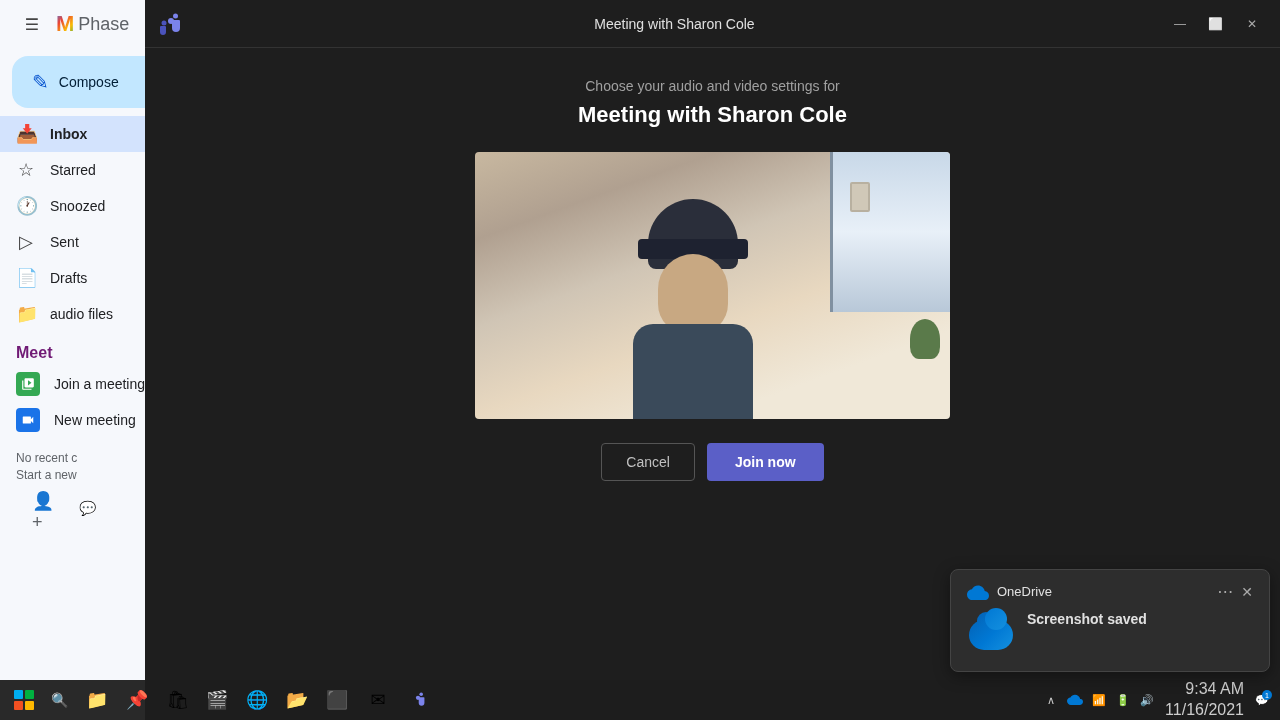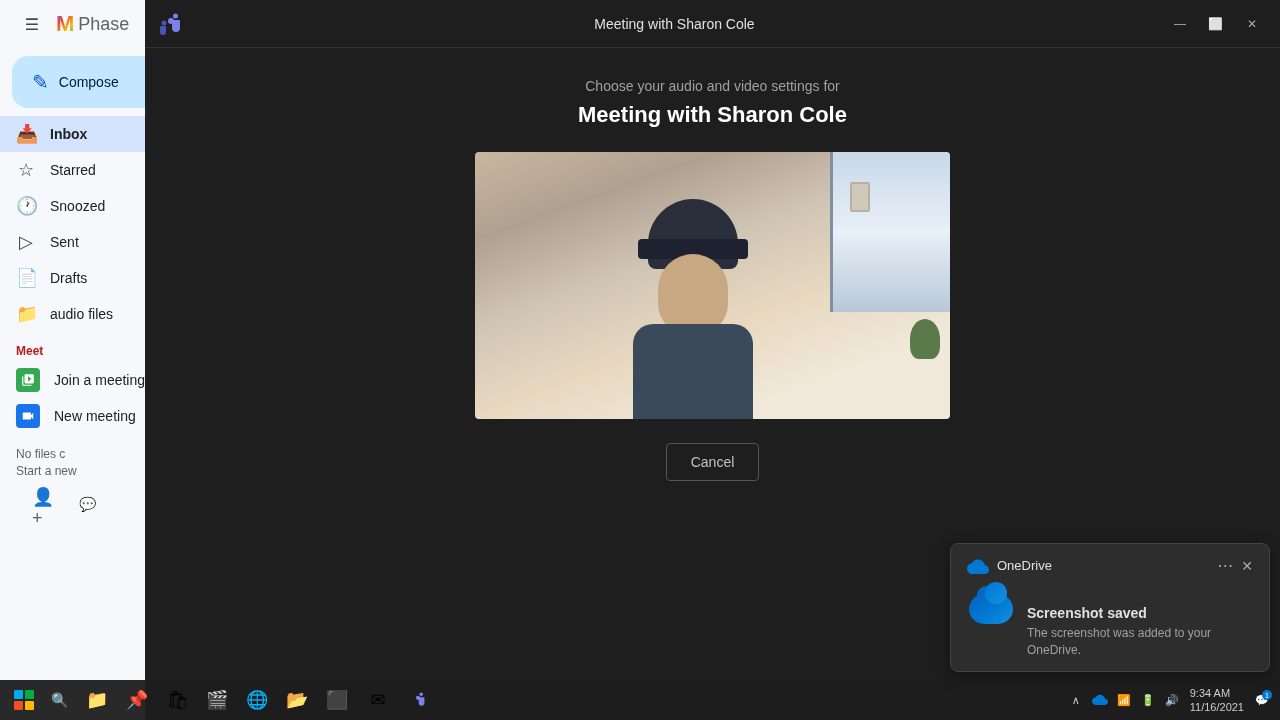--- a/index.html
+++ b/index.html
@@ -189,23 +189,23 @@
     }
     .nav-item.active { background: #d3e3fd; font-weight: 600; }
     .nav-icon {
       font-size: 18px;
       color: #444;
       width: 20px;
       text-align: center;
     }
     .section-label {
       padding: 12px 16px 4px;
-      font-size: 12px;
+      font-size: 16px;
       font-weight: 600;
-      color: #b91c1c;
+      color: #701a75;
     }
     .meet-item {
       display: flex;
       align-items: center;
       gap: 14px;
       padding: 6px 16px;
       font-size: 14px;
       color: #202124;
       cursor: pointer;
     }
@@ -521,21 +521,22 @@
       display: flex; align-items: center; gap: 4px;
     }
     .tray-icon {
       width: 20px; height: 20px;
       display: flex; align-items: center; justify-content: center;
       color: #ccc;
       font-size: 11px;
       cursor: pointer;
     }
     .taskbar-time {
-      font-size: 11px;
+      text-align: right;
+      font-size: 16px;
       color: #ccc;
       line-height: 1.3;
       padding: 0 8px;
       cursor: pointer;
     }
     .taskbar-notification {
       width: 20px; height: 20px;
       display: flex; align-items: center; justify-content: center;
       color: #ccc;
       font-size: 11px;
@@ -616,21 +617,20 @@
       content: '';
       position: absolute;
       top: -12px;
       right: 6px;
       width: 22px; height: 22px;
       background: linear-gradient(135deg, #0078d4, #1490df);
       border-radius: 50%;
     }
     .toast-text-content {
       flex: 1;
-      margin-top: 20px;
     }
     .toast-title {
       font-size: 14px;
       color: #e0e0e0;
       font-weight: 600;
       margin-bottom: 4px;
     }
     .toast-message {
       font-size: 12px;
       color: #a0a0a0;
@@ -740,21 +740,21 @@
   <div class="meet-item">
     <div class="meet-icon">
       <svg width="14" height="14" viewBox="0 0 24 24" fill="white">
           <path d="M17 10.5V7c0-.55-.45-1-1-1H4c-.55 0-1 .45-1 1v10c0 .55.45 1 1 1h12c.55 0 1-.45 1-1v-3.5l4 4v-11l-4 4z"></path>
         </svg>
     </div>
     <span>New meeting</span>
   </div>
   <div class="hangouts-section">
     <div class="no-recent">
-      <span>No files c</span><br>
+      <span>No recent c</span><br>
       <span>Start a new</span>
     </div>
     <div class="bottom-icons">
       <div class="add-people-btn">👤+</div>
       <div class="chat-icon-btn">💬</div>
     </div>
   </div>
 </div>
 
 <div class="teams-dialog-overlay">
@@ -794,20 +794,21 @@
           <div class="hat-brim"></div>
           <div class="face"></div>
           <div class="body"></div>
         </div>
       </div>
 
     </div>
 
     <div class="action-buttons">
       <button class="cancel-btn">Cancel</button>
+      <button class="join-btn">Join now</button>
     </div>
   </div>
 </div>
 
 <div class="teams-right-panel">
   <div class="right-panel-btn">←</div>
   <div class="right-panel-btn">⋮</div>
 </div>
 
 <div style="position:absolute; right:0; top:78px; width:40px; bottom:40px; background:#1a1a2e; z-index:70; display:flex; flex-direction:column; align-items:center; gap:2px; padding:8px 0;">
@@ -837,21 +838,20 @@
       <span class="toast-menu">⋯</span>
       <span class="toast-close">✕</span>
     </div>
   </div>
   <div class="toast-body">
     <div class="toast-cloud-icon">
       <div class="cloud-shape"></div>
     </div>
     <div class="toast-text-content">
       <div class="toast-title">Screenshot saved</div>
-      <div class="toast-message">The screenshot was added to your OneDrive.</div>
     </div>
   </div>
 </div>
 
 <div class="taskbar">
   <div class="taskbar-start">
     <div class="win-logo">
       <div class="win-logo-q" style="background:#00adef;"></div>
       <div class="win-logo-q" style="background:#00b140;"></div>
       <div class="win-logo-q" style="background:#f25022;"></div>

